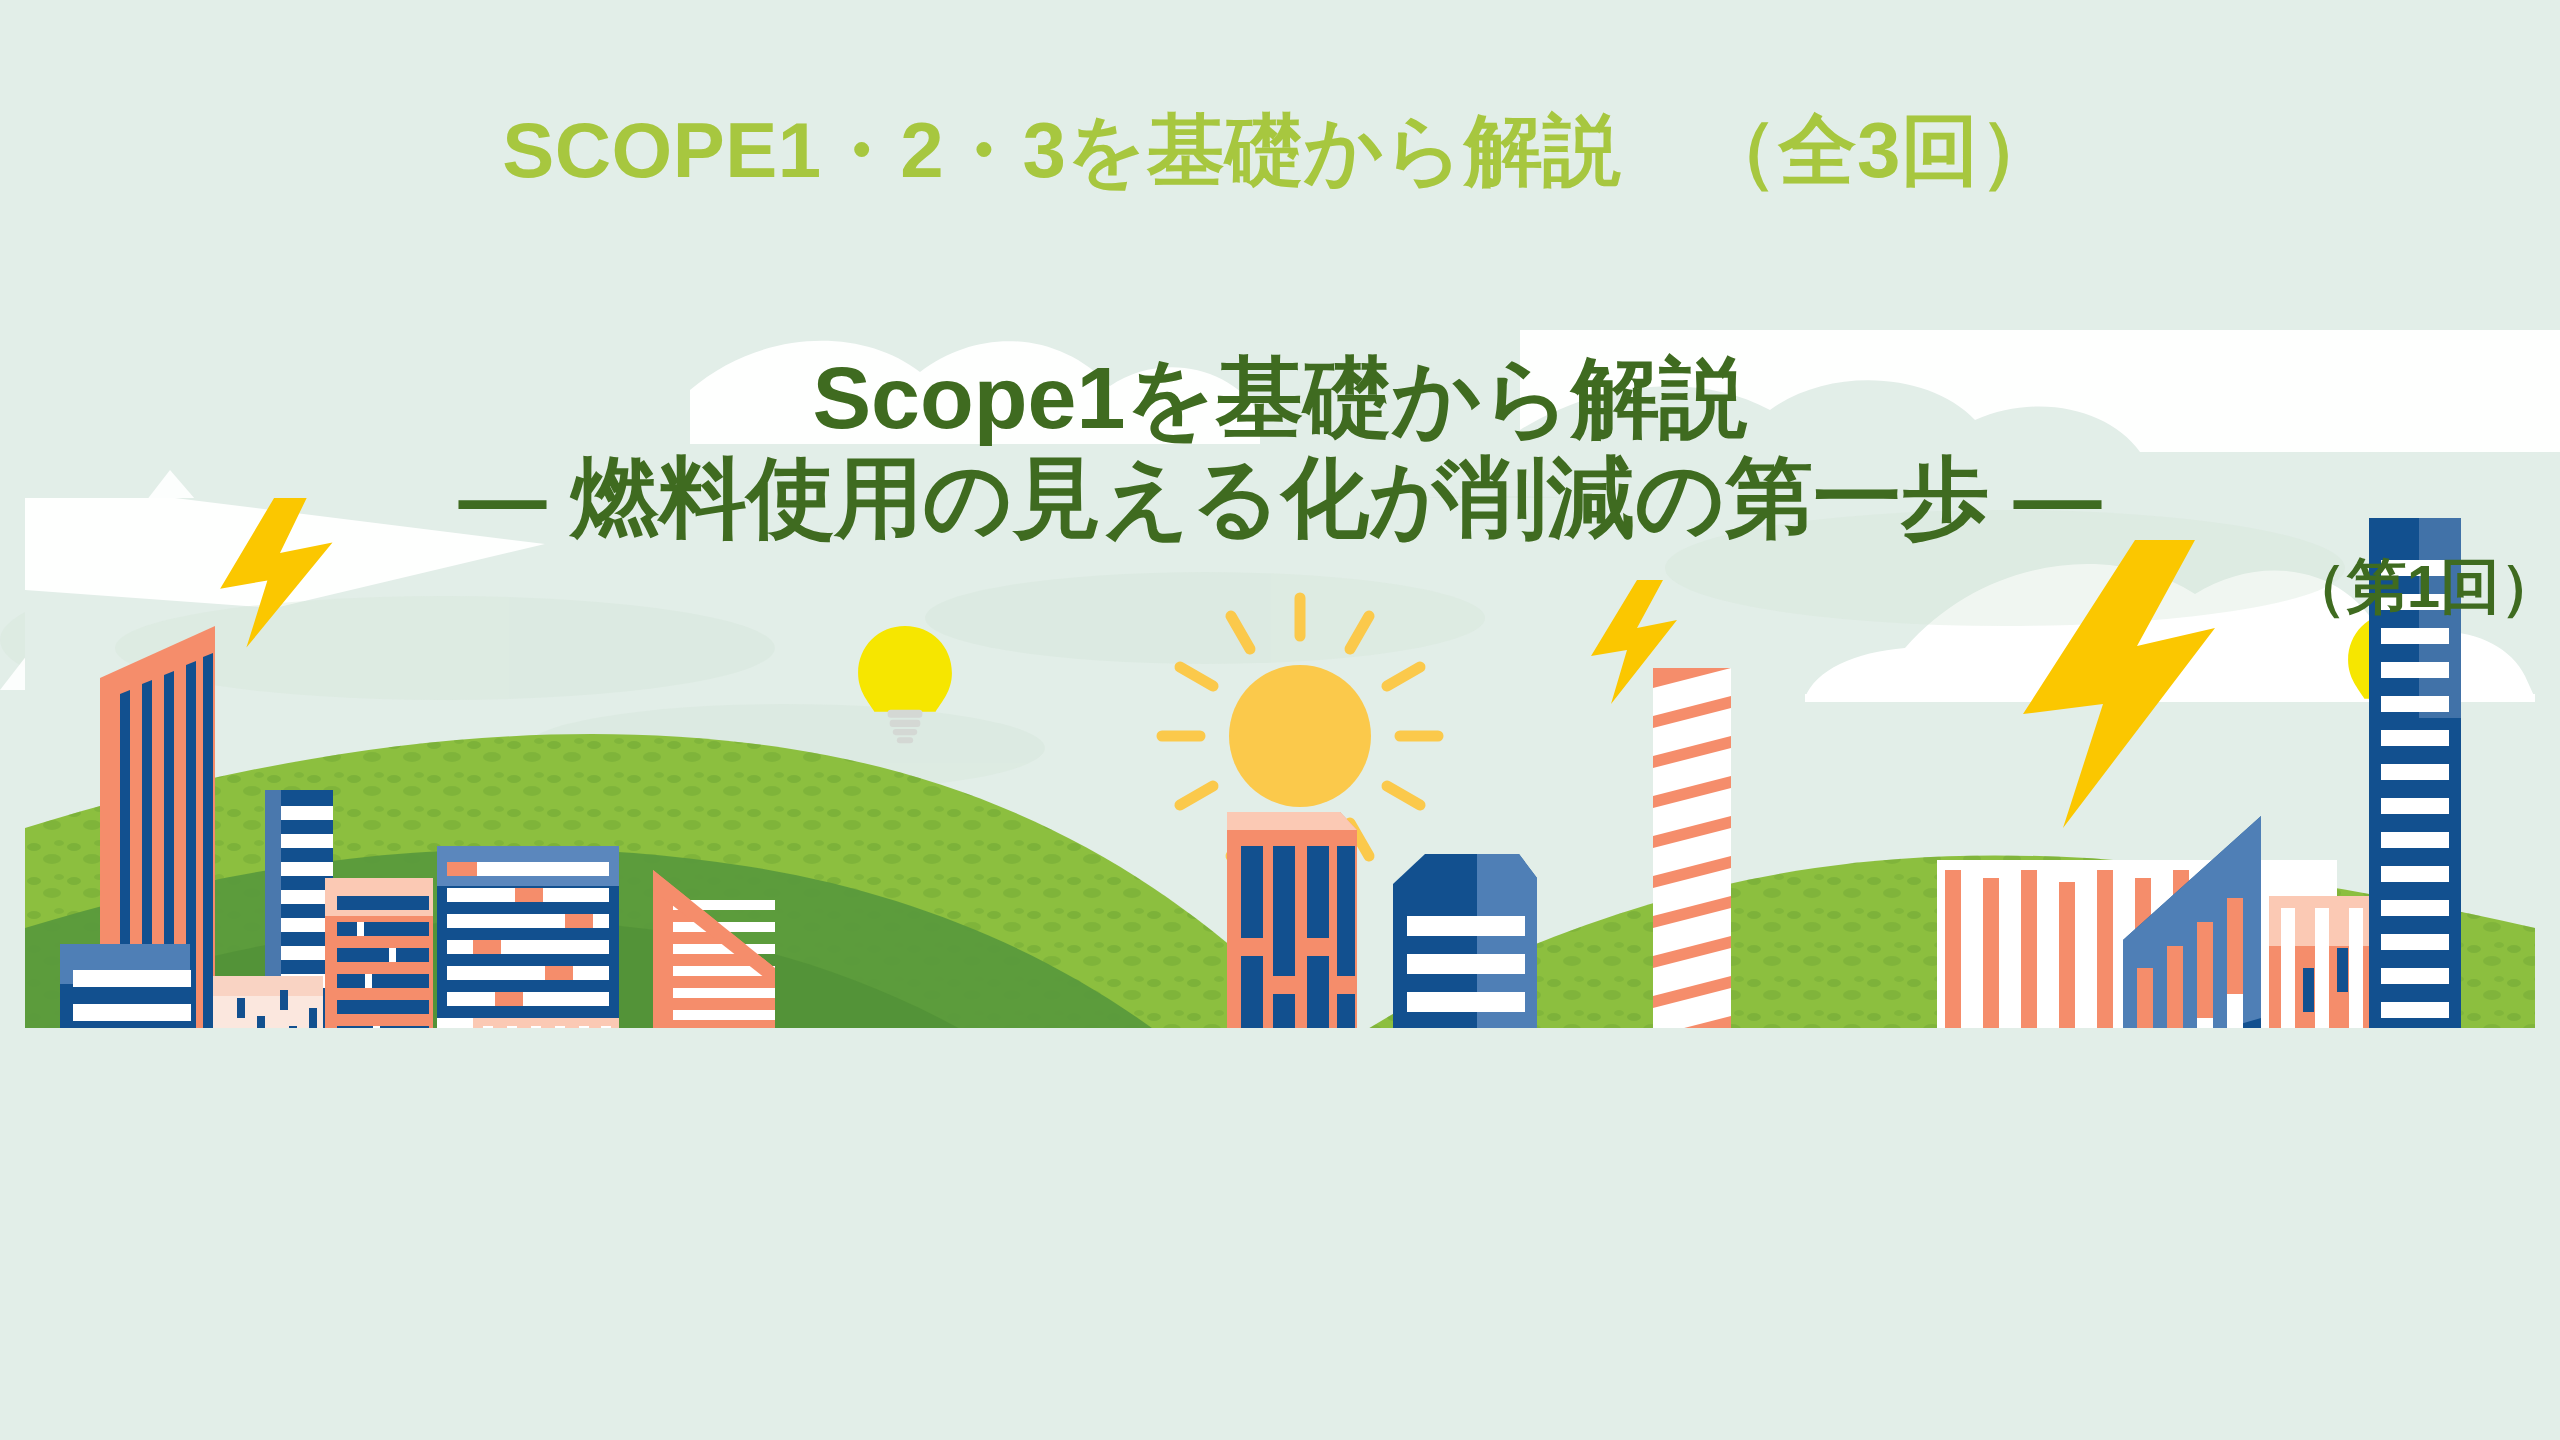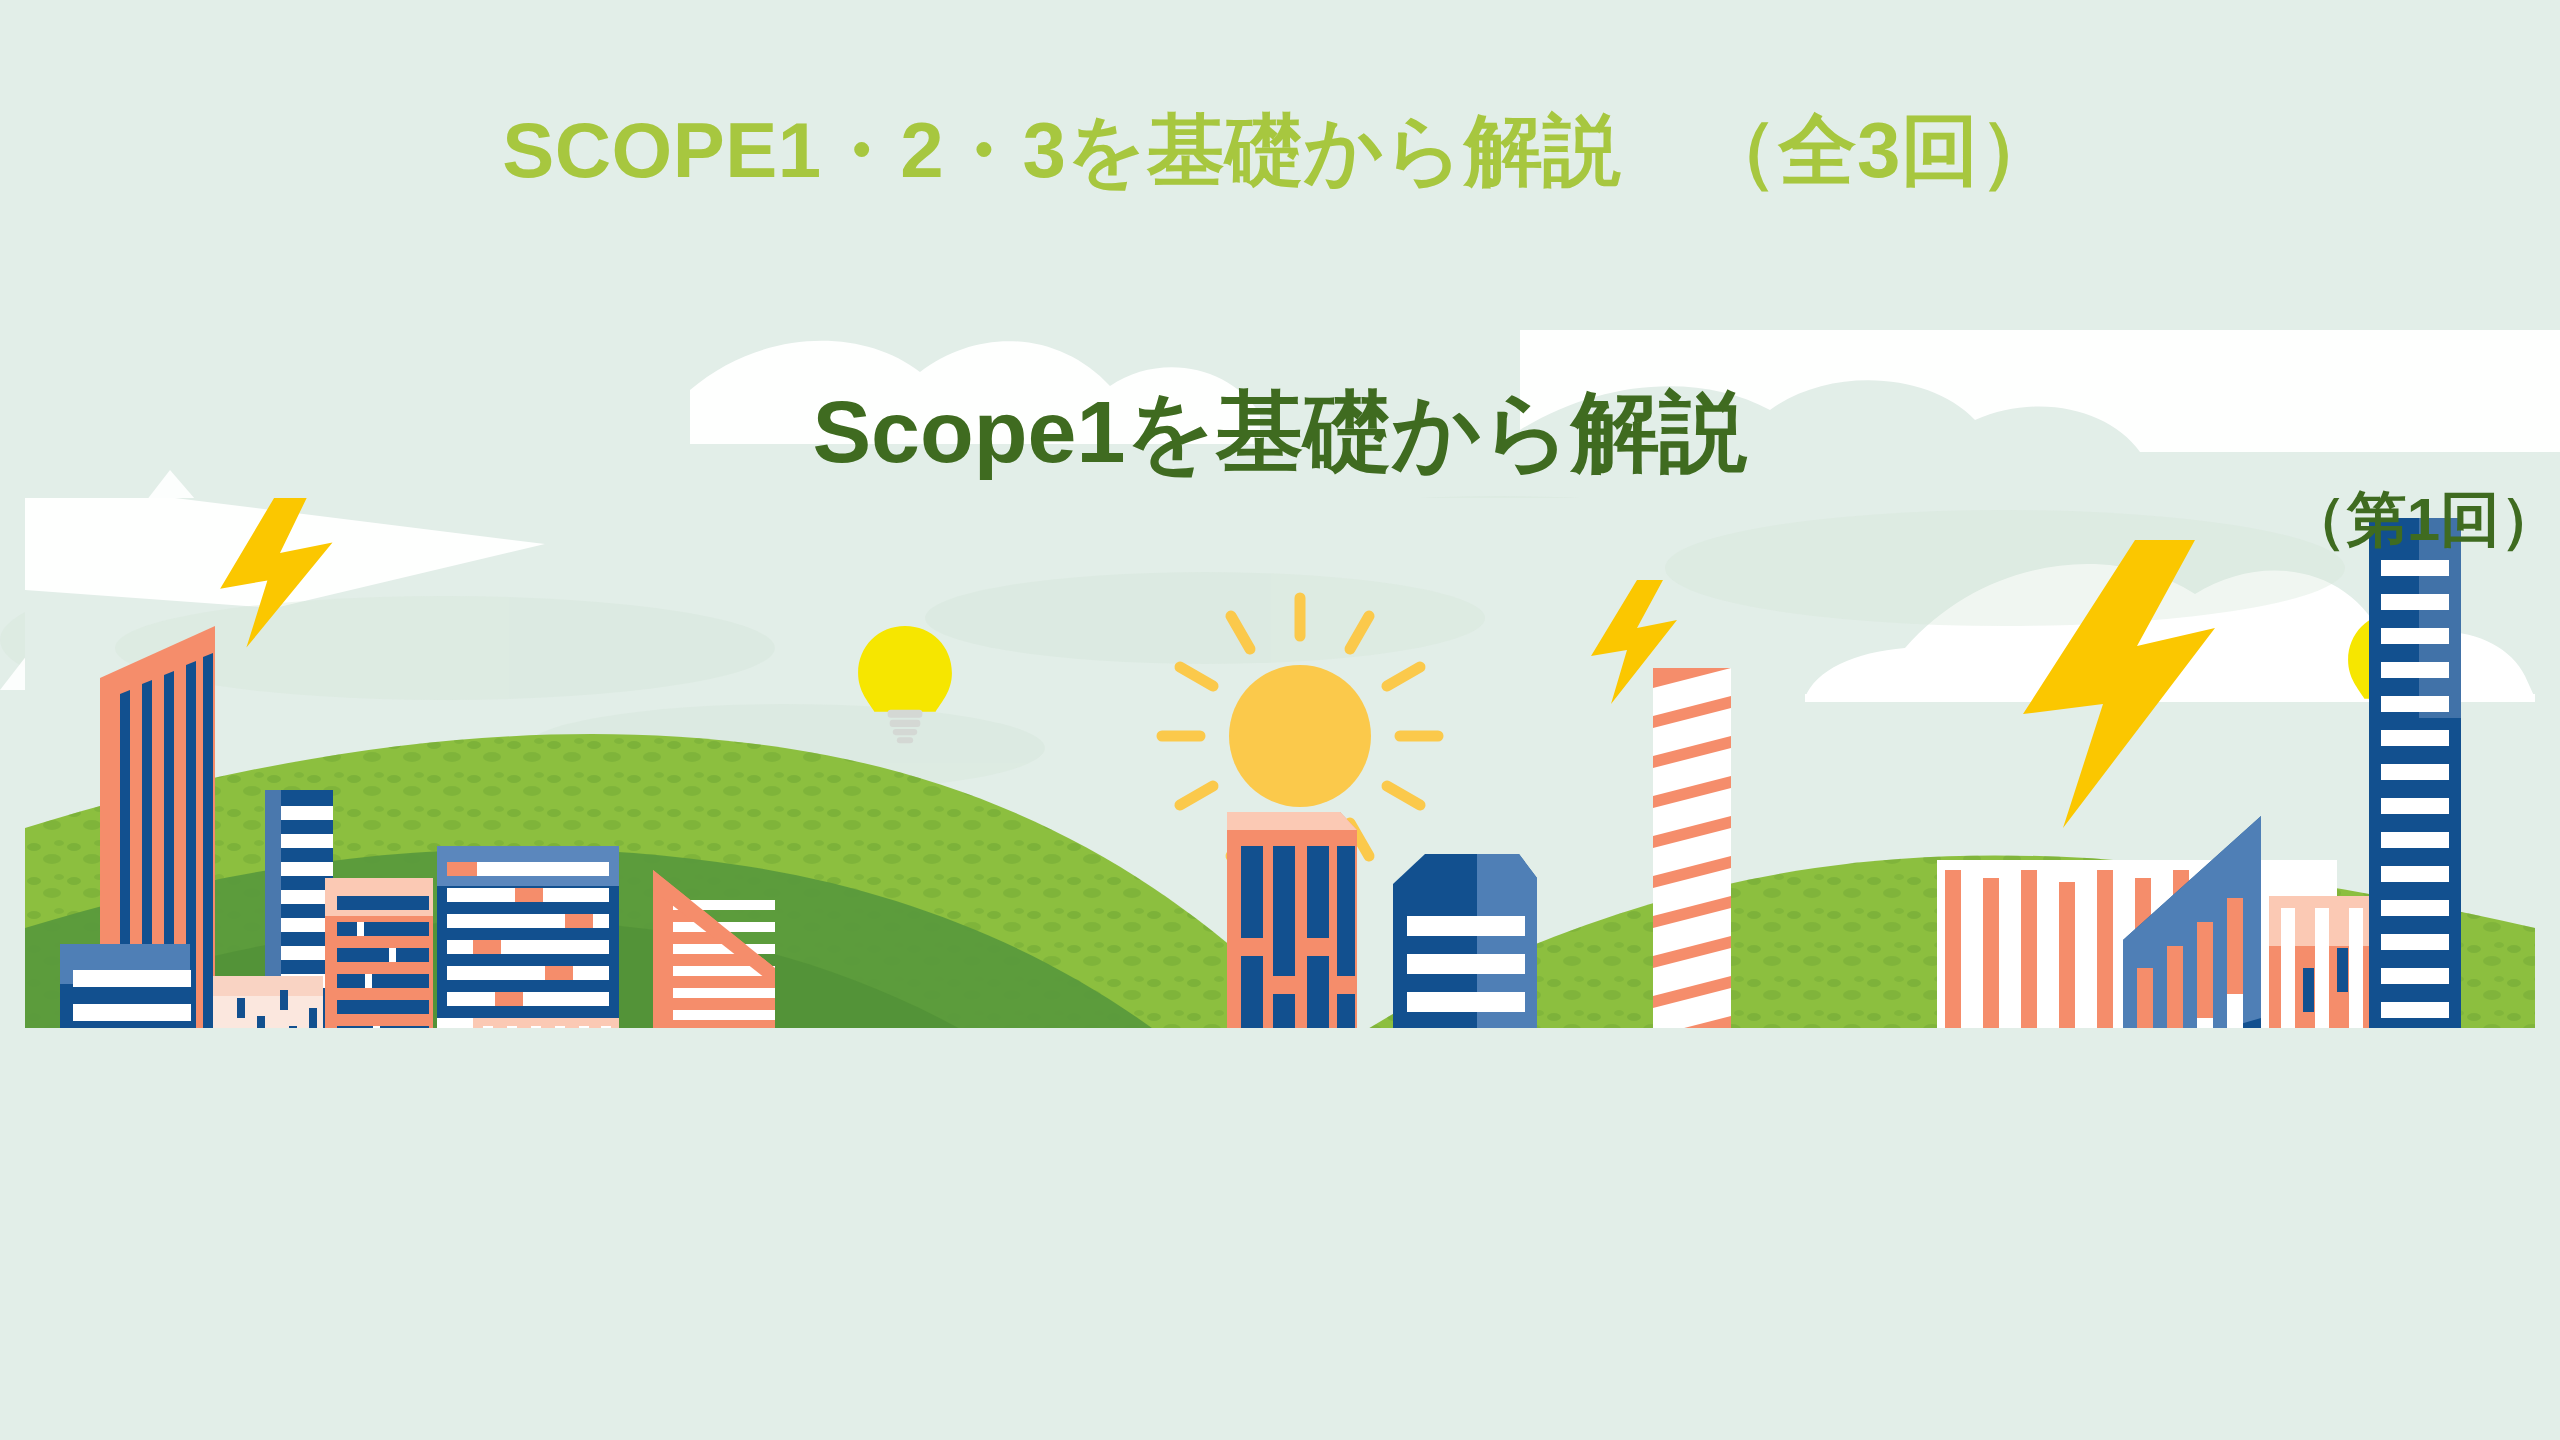--- a/index.html
+++ b/index.html
@@ -31,21 +31,21 @@
     letter-spacing:0.5px;
     line-height:1.1;
     white-space:nowrap;
   }
   .main-title{
     position:absolute;top:348px;left:0;width:2560px;
     color:#3f6b20;
     font-weight:bold;
     line-height:1.14;
   }
-  .main-title .ml1{display:block;font-size:88px;margin-top:34px;}
+  .main-title .ml1{display:block;font-size:88px;}
   .main-title .ml2{display:block;font-size:88px;}
   .main-title .ml3{display:block;font-size:60px;margin-top:4px;text-align:right;}
 </style>
 </head>
 <body>
 
 <div id="poster">
 
   <svg id="bg-deco" viewBox="0 0 2560 1440" preserveAspectRatio="none" xmlns="http://www.w3.org/2000/svg">
     <defs>
@@ -561,17 +561,18 @@
       <path fill="#f2956a" d="M0 942 L0 930 C400 910 900 902 1400 902 C1850 902 2200 908 2510 918 L2510 942 Z"></path>
       <path fill="#ffffff" opacity="0.95" d="M1150 942 L1280 838 L1330 838 L1210 942 Z"></path>
     </g>
   </svg>
 
   <div id="text-layer">
     <div class="series-line">SCOPE1・2・3を基礎から解説　（全3回）</div>
 
     <div class="main-title">
       <span class="ml1">Scope1を基礎から解説</span>
+      <span class="ml2">― 燃料使用の見える化が削減の第一歩 ―</span>
       <span class="ml3">（第1回）</span>
     </div>
   </div>
 
 </div>
 
 </body></html>

